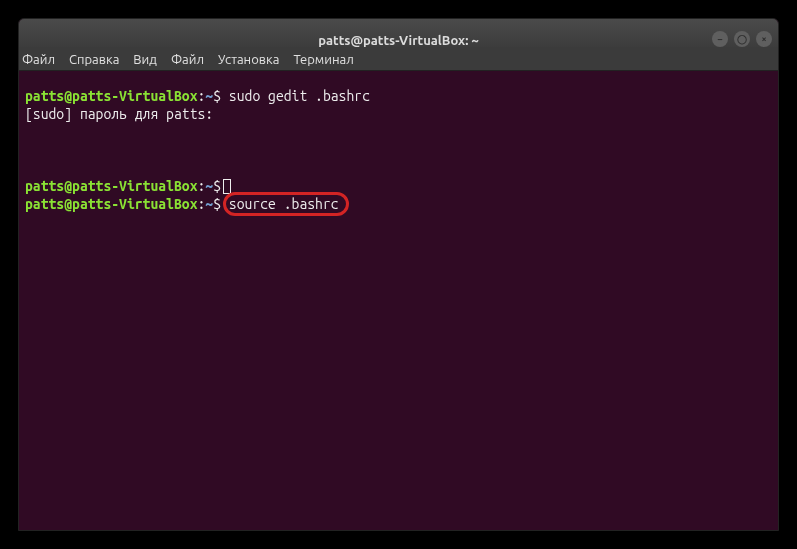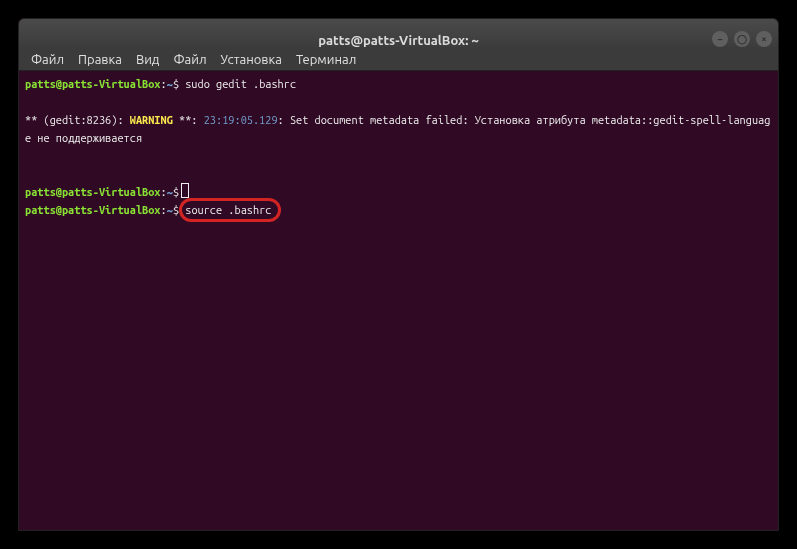--- a/index.html
+++ b/index.html
@@ -45,31 +45,31 @@
       justify-content: center;
       font-size: 9px;
       color: #2e2e2e;
       cursor: pointer;
     }
     .menubar {
       background: #3b3b3b;
       height: 24px;
       display: flex;
       align-items: center;
-      padding: 0 12px;
+      padding: 0 3px;
       gap: 14px;
       color: #e0e0e0;
       font-family: Ubuntu, sans-serif;
       font-size: 13px;
       border-bottom: 1px solid #222;
     }
     .menubar span { cursor: pointer; }
     .terminal {
-      padding: 4px 6px;
-      font-size: 11px;
+      padding: 16px 6px;
+      font-size: 14px;
       line-height: 18px;
       color: #eeeeee;
       font-family: "Ubuntu Mono", monospace;
     }
     .prompt { color: #8ae234; font-weight: bold; }
     .tilde { color: #729fcf; font-weight: bold; }
     .dollar { color: #eeeeee; }
     .cmd { color: #eeeeee; }
     .warn { color: #fce94f; font-weight: bold; }
     .ts { color: #729fcf; }
@@ -107,35 +107,35 @@
     <span>patts@patts-VirtualBox: ~</span>
     <div class="window-controls">
       <div class="wc">–</div>
       <div class="wc">◯</div>
       <div class="wc">×</div>
     </div>
   </div>
 
   <div class="menubar">
     <span>Файл</span>
-    <span>Правка</span>
+    <span>Справка</span>
     <span>Вид</span>
     <span>Файл</span>
     <span>Установка</span>
     <span>Терминал</span>
   </div>
 
   <div class="terminal">
 
     <div class="line"><span class="prompt">patts@patts-VirtualBox</span><span class="dollar">:</span><span class="tilde">~</span><span class="dollar">$</span><span class="cmd"> sudo gedit .bashrc</span></div>
 
+    <div class="line">[sudo] пароль для patts:</div>
 
     <div class="line">&nbsp;</div>
 
-    <div class="line"><span>** (gedit:8236): </span><span class="warn">WARNING</span><span> **: </span><span class="ts">23:19:05.129</span><span>: Set document metadata failed: Установка атрибута metadata::</span><span>gedit-spell-language</span><span> не поддерживается</span></div>
 
     <div class="line">&nbsp;</div>
 
 
     <div class="line">&nbsp;</div>
 
 
     <div class="line"><span class="prompt">patts@patts-VirtualBox</span><span class="dollar">:</span><span class="tilde">~</span><span class="dollar">$</span><span class="cursor"></span></div>
 
     <div class="line"><span class="prompt">patts@patts-VirtualBox</span><span class="dollar">:</span><span class="tilde">~</span><span class="dollar">$</span><span> </span><span class="highlight-box"><span class="cmd">source .bashrc</span></span></div>

